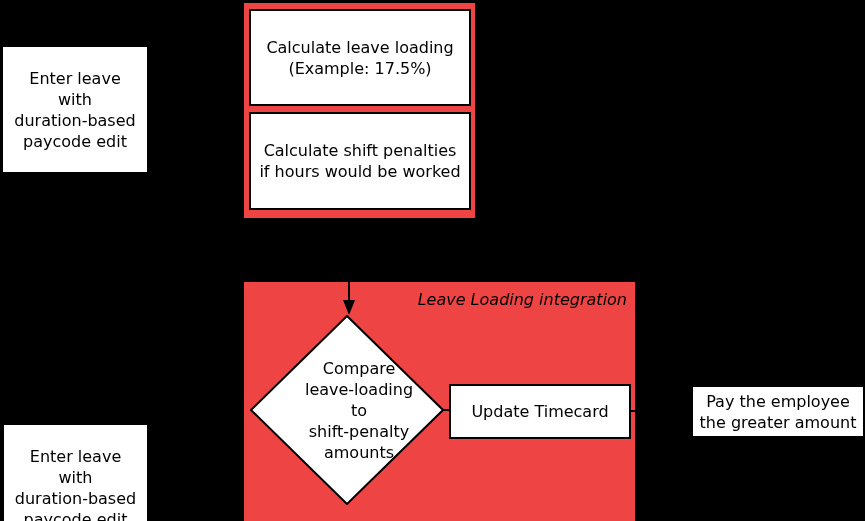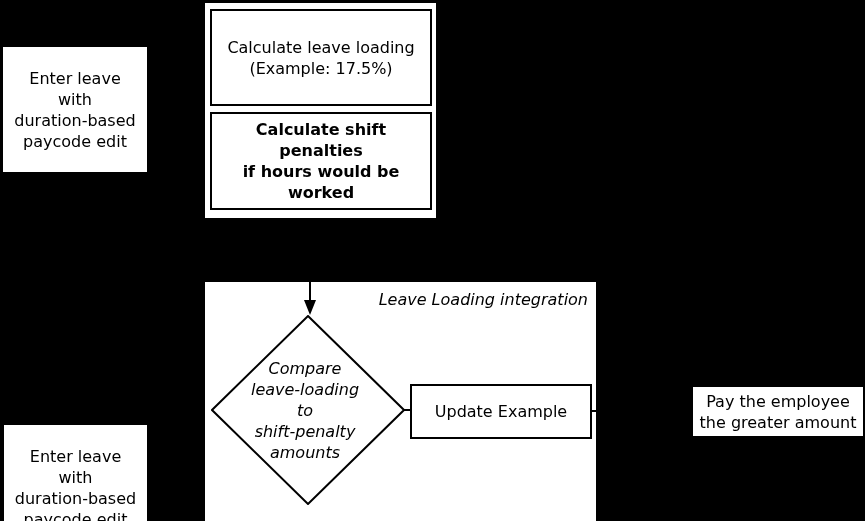--- a/index.html
+++ b/index.html
@@ -17,21 +17,21 @@
   .abs { position: absolute; box-sizing: border-box; }
   .node {
     background: #ffffff;
     border: 2px solid #000000;
     display: flex;
     align-items: center;
     justify-content: center;
     text-align: center;
     white-space: pre-line;
   }
-  .group { background: #ffffff; }
+  .group { background: #ef4444; margin-left: 39px; }
   .group-label {
     position: absolute;
     top: 7px;
     right: 8px;
     font-style: italic;
     white-space: nowrap;
   }
   .flow-line-v { background: #000000; width: 2px; }
   .flow-line-h { background: #000000; height: 2px; }
   .arrowhead-down {
@@ -52,43 +52,43 @@
 <body>
 
 <div class="abs node" style="left:1px; top:45px; width:148px; height:129px;">Enter leave
 with
 duration-based
 paycode edit</div>
 
 <div class="abs group" style="left:205px; top:3px; width:231px; height:215px;">
   <div class="abs node" style="left:5px; top:6px; width:222px; height:97px;">Calculate leave loading
 (Example: 17.5%)</div>
-  <div class="abs node" style="left:5px; top:109px; width:222px; height:98px;font-weight:bold;">Calculate shift penalties
+  <div class="abs node" style="left:5px; top:109px; width:222px; height:98px;">Calculate shift penalties
 if hours would be worked</div>
 </div>
 
 <div class="abs group" style="left:205px; top:282px; width:391px; height:260px;">
 
   <div class="group-label">Leave Loading integration</div>
 
   <div class="abs flow-line-v" style="left:104px; top:0; height:20px;"></div>
   <div class="abs arrowhead-down" style="left:99px; top:18px;"></div>
 
   <svg class="abs" style="left:6px; top:33px;" width="194" height="190" viewBox="0 0 194 190">
     <polygon points="97,1 193,95 97,189 1,95" fill="#ffffff" stroke="#000000" stroke-width="2"></polygon>
   </svg>
-  <div class="abs diamond-text" style="left:3px; top:33px; width:194px; height:190px;font-style:italic;">Compare
+  <div class="abs diamond-text" style="left:18px; top:33px; width:194px; height:190px;">Compare
 leave-loading
 to
 shift-penalty
 amounts</div>
 
   <div class="abs flow-line-h" style="left:198px; top:127px; width:9px;"></div>
 
-  <div class="abs node" style="left:205px; top:102px; width:182px; height:55px;">Update Example</div>
+  <div class="abs node" style="left:205px; top:102px; width:182px; height:55px;">Update Timecard</div>
 
   <div class="abs flow-line-h" style="left:385px; top:128px; width:6px;"></div>
 </div>
 
 <div class="abs node" style="left:691px; top:385px; width:174px; height:53px;">Pay the employee
 the greater amount</div>
 
 <div class="abs node" style="left:2px; top:423px; width:147px; height:129px;">Enter leave
 with
 duration-based

